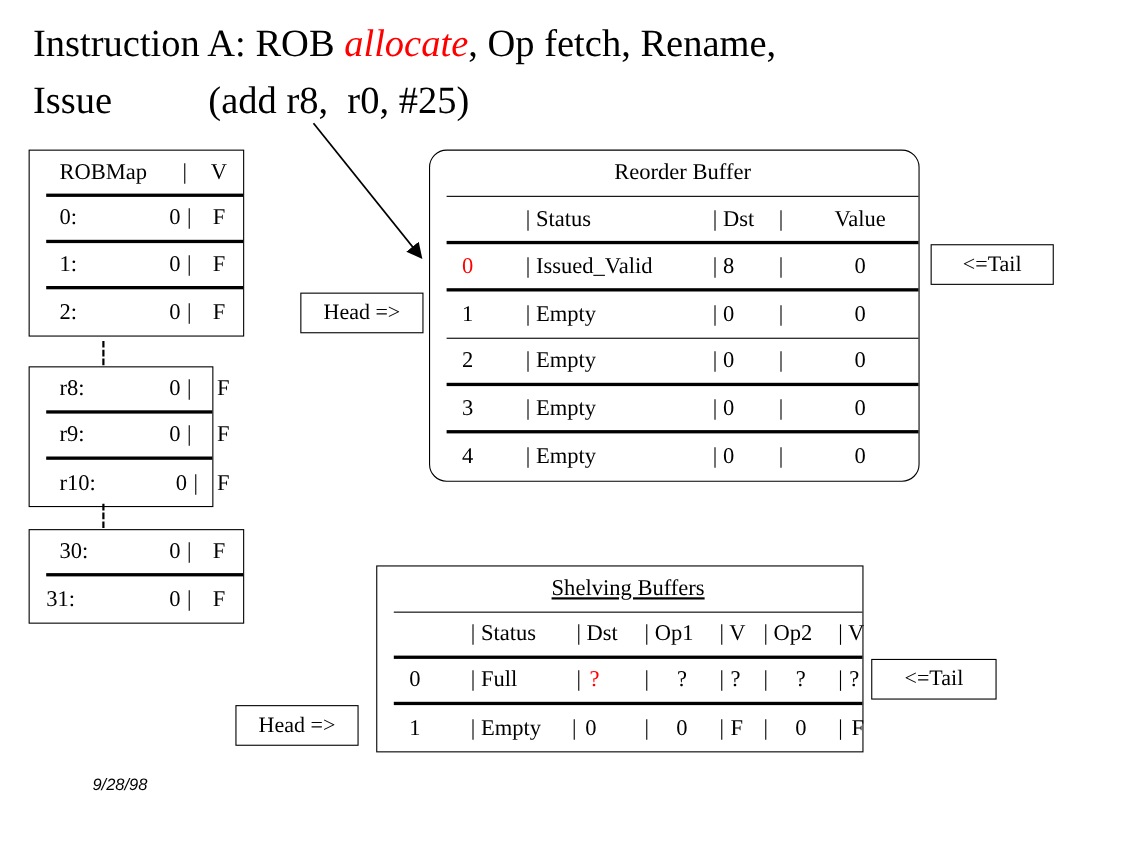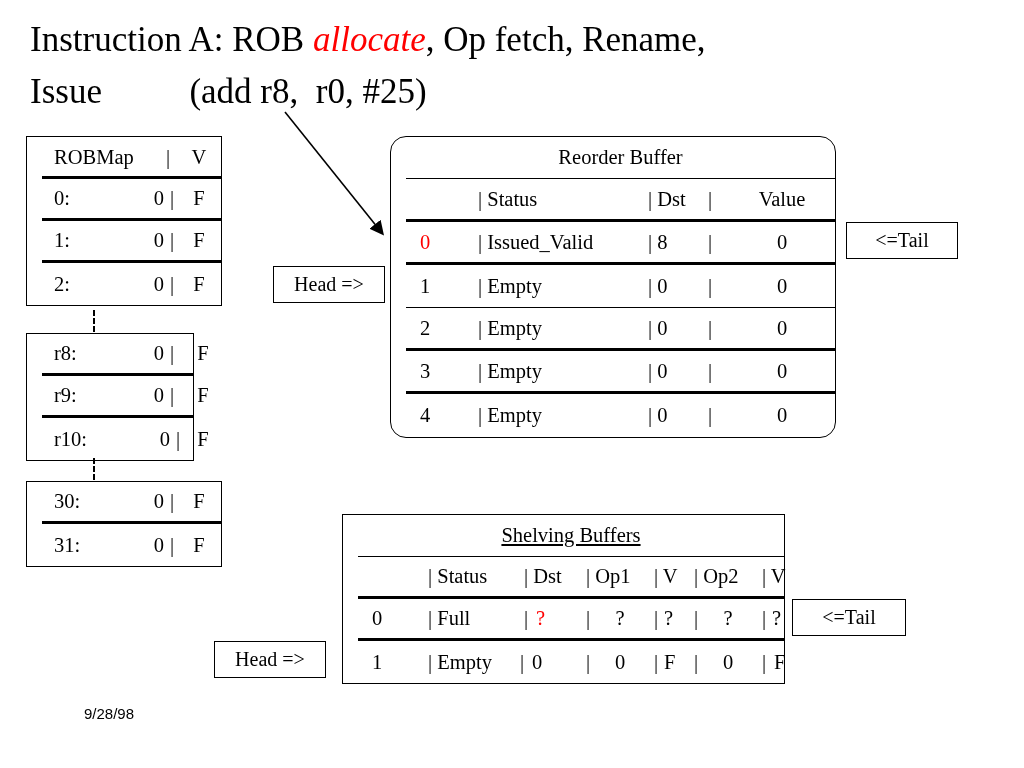--- a/index.html
+++ b/index.html
@@ -83,21 +83,21 @@
   #tail-rob{left:846px;top:222px;width:112px;height:37px;}
   #head-shelf{left:214px;top:641px;width:112px;height:37px;}
   #tail-shelf{left:792px;top:599px;width:114px;height:37px;}
 
   
   #arrow{position:absolute;left:270px;top:95px;width:140px;height:160px;}
 
   
   .date{
     position:absolute;left:84px;top:705px;
-    font-size:15px;
+    font-size:15px;font-style:italic;
     font-family:"Liberation Sans","DejaVu Sans",sans-serif;
   }
 </style>
 </head>
 <body>
 
 <div id="stage">
 
   <div class="title"><span>Instruction A: ROB </span><span class="red-ital">allocate</span><span>, Op fetch, Rename,</span>
 <span>Issue          (add r8,  r0, #25)</span></div>
@@ -163,21 +163,21 @@
   <div class="vdots" id="dots2"></div>
 
   <div class="tbl" id="robmap-g3">
     <div class="trow rm-row thick">
       <span class="cell l" style="left:12px;">30:</span>
       <span class="cell r" style="left:70px;width:52px;">0</span>
       <span class="cell c" style="left:124px;width:12px;">|</span>
       <span class="cell c" style="left:142px;width:30px;">F</span>
     </div>
     <div class="trow rm-row">
-      <span class="cell l" style="left:12px;">31:</span>
+      <span class="cell l" style="left:0;">31:</span>
       <span class="cell r" style="left:70px;width:52px;">0</span>
       <span class="cell c" style="left:124px;width:12px;">|</span>
       <span class="cell c" style="left:142px;width:30px;">F</span>
     </div>
   </div>
 
   <div class="tbl" id="rob">
     <div class="trow rob-cap cap">Reorder Buffer</div>
 
     <div class="trow rob-row thick">

